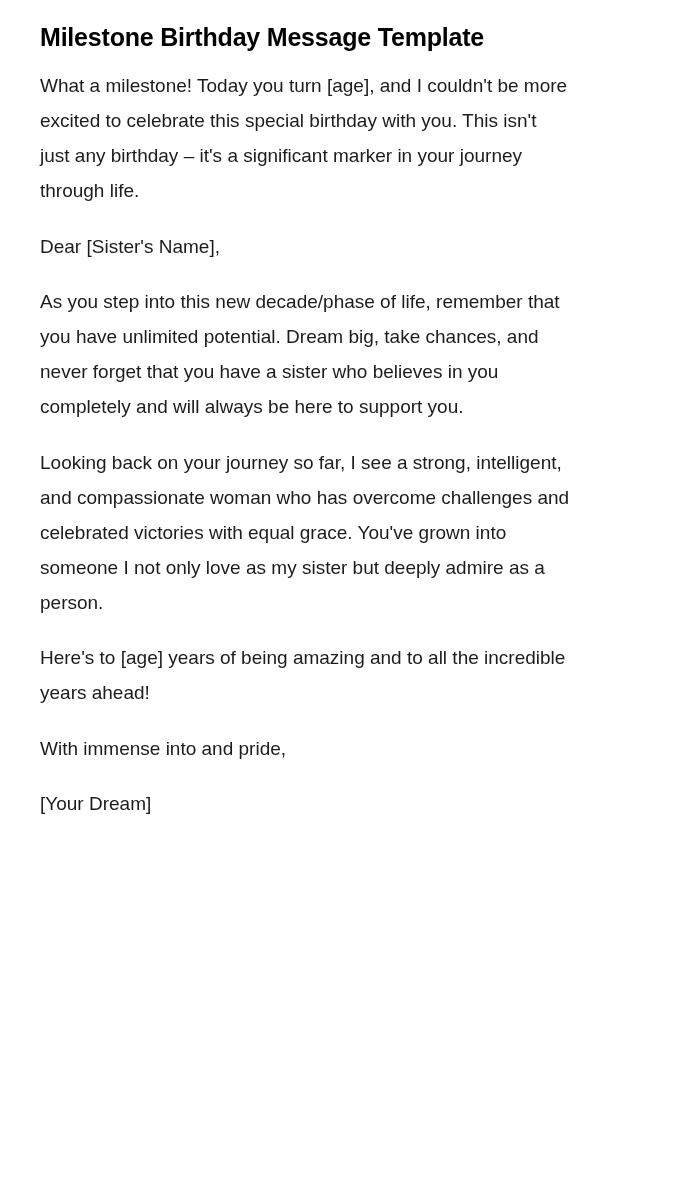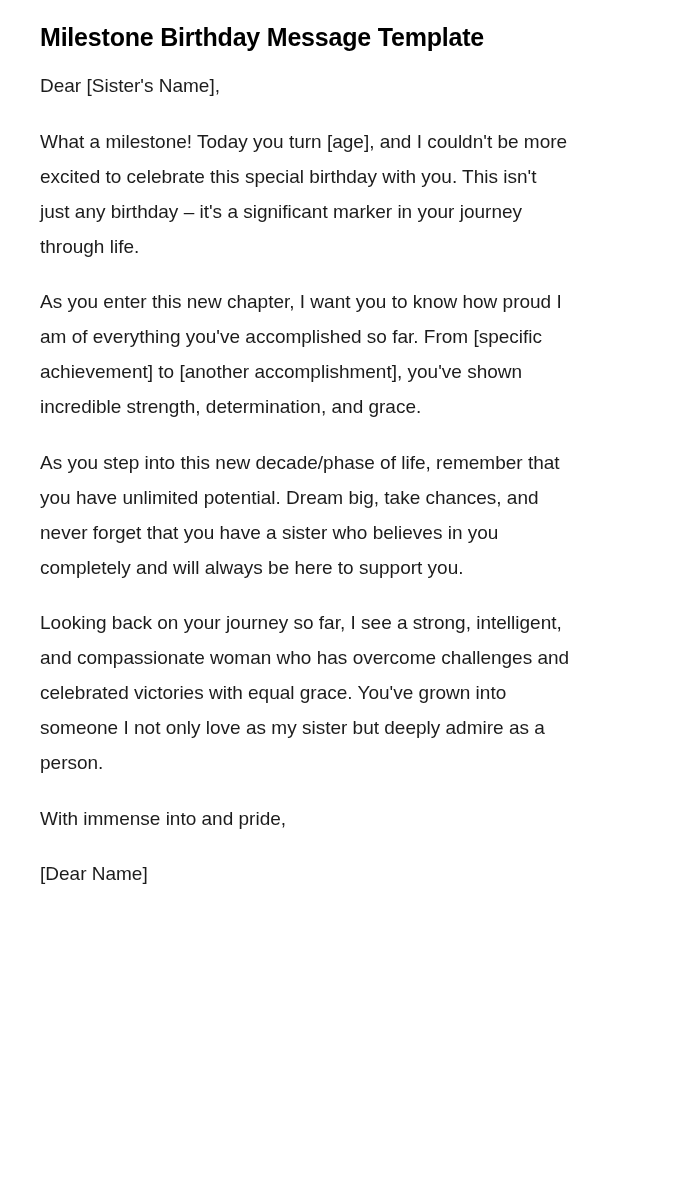--- a/index.html
+++ b/index.html
@@ -36,41 +36,39 @@
     color: #1c1c1c;
     white-space: pre;   
   }
 </style>
 </head>
 <body>
 
 <main class="doc">
   <h1 class="doc-title">Milestone Birthday Message Template</h1>
 
-  <p class="para">Dear [Sister's Name],</p>
-
   <p class="para">What a milestone! Today you turn [age], and I couldn't be more
 excited to celebrate this special birthday with you. This isn't
 just any birthday – it's a significant marker in your journey
 through life.</p>
 
-  <p class="para">As you enter this new chapter, I want you to know how proud I
-am of everything you've accomplished so far. From [specific
-achievement] to [another accomplishment], you've shown
-incredible strength, determination, and grace.</p>
+  <p class="para">Dear [Sister's Name],</p>
+
 
 
   <p class="para">As you step into this new decade/phase of life, remember that
 you have unlimited potential. Dream big, take chances, and
 never forget that you have a sister who believes in you
 completely and will always be here to support you.</p>
 
   <p class="para">Looking back on your journey so far, I see a strong, intelligent,
 and compassionate woman who has overcome challenges and
 celebrated victories with equal grace. You've grown into
 someone I not only love as my sister but deeply admire as a
 person.</p>
 
+  <p class="para">Here's to [age] years of being amazing and to all the incredible
+years ahead!</p>
 
   <p class="para">With immense into and pride,</p>
 
-  <p class="para">[Dear Name]</p>
+  <p class="para">[Your Dream]</p>
 </main>
 
 </body></html>

